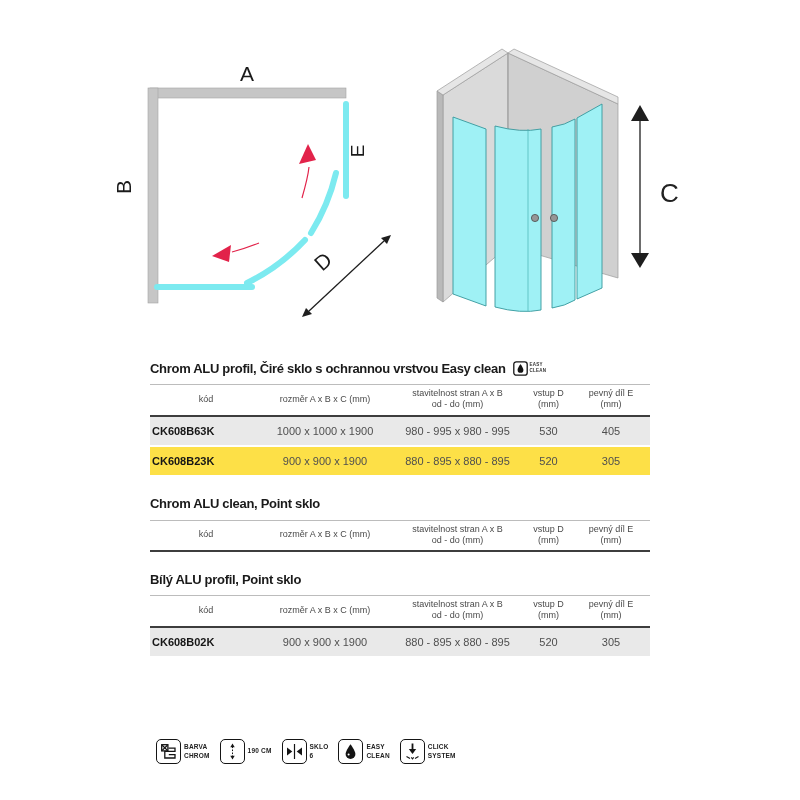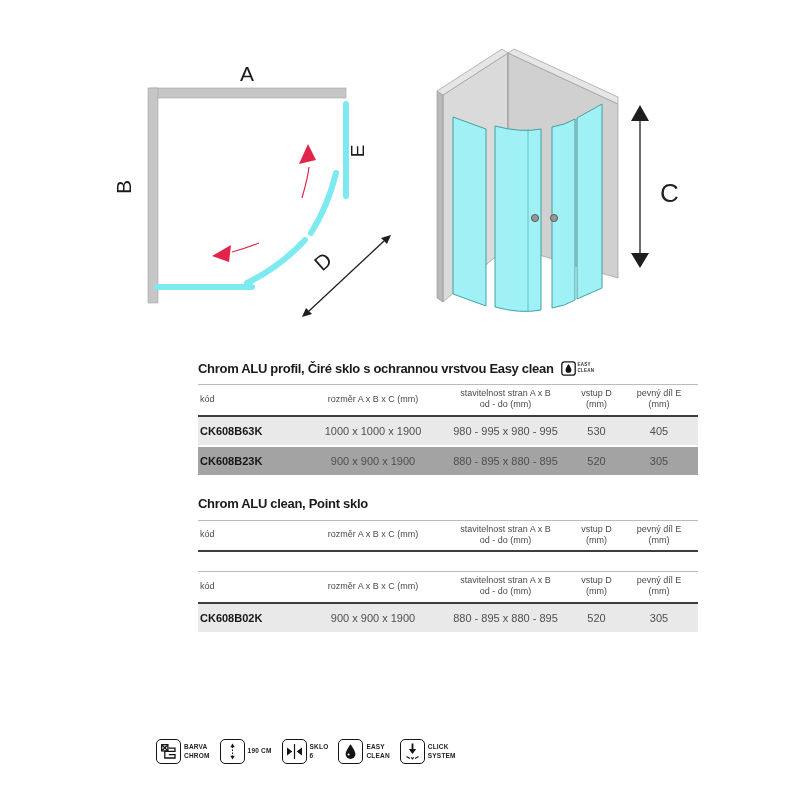--- a/index.html
+++ b/index.html
@@ -23,36 +23,36 @@
   .w-face  { fill:var(--wall-face);  stroke:#9b9b9b; stroke-width:0.7; }
   .w-face2 { fill:var(--wall-face2); stroke:#9b9b9b; stroke-width:0.7; }
   .w-edge  { fill:var(--wall-edge);  stroke:#9b9b9b; stroke-width:0.7; }
   .w-top   { fill:var(--wall-top);   stroke:#9b9b9b; stroke-width:0.7; }
   .w-line  { stroke:#a0a0a0; stroke-width:0.8; }
   .g-pane  { fill:var(--glass3d); stroke:var(--glass-edge); stroke-width:0.9; }
   .g-fold  { stroke:#49b2b6; stroke-width:0.7; }
   .knob    { fill:#969696; stroke:#4a4a4a; stroke-width:0.8; }
 
   #tables { position:absolute; left:150px; top:360px; width:500px; }
-  .product-table { margin-bottom:19px;margin-left:48px; }
+  .product-table { margin-bottom:19px; }
   .table-title-row { display:flex; align-items:center; gap:5px; margin-bottom:8px; height:16px; }
   .table-title { font-size:13px; font-weight:bold; color:var(--text-dark); letter-spacing:-0.3px; white-space:nowrap; }
   .easyclean-badge { display:inline-flex; align-items:center; gap:2px; margin-left:2px; }
   .easyclean-badge svg { display:block; }
   .badge-lines { font-size:4.5px; font-weight:bold; color:#333; line-height:1.25; letter-spacing:0.2px; }
 
   table.spec-table { border-collapse:collapse; width:500px; table-layout:fixed; }
   .spec-table thead th { border-top:1px solid var(--line-light); border-bottom:2px solid var(--line-dark);
       font-weight:normal; font-size:9px; color:var(--text-header); padding:3px 0 4px; vertical-align:middle; line-height:1.25; }
-  .spec-table th.col-0 { text-align:left; padding-left:2px; }
+  .spec-table th.col-0 { text-align:center; padding-left:2px; }
   .spec-table th:not(.col-0) { text-align:center; }
   .spec-table tbody td { font-size:11px; height:21px; border-bottom:2px solid #fff; color:var(--text-value); text-align:center; padding:8px; white-space:nowrap; }
   .spec-table td.code { text-align:left; padding-left:2px; font-weight:bold; color:#161616; }
   tr.row-shaded { background:var(--row-alt); }
-  tr.row-plain  { background:#a3a3a3; }
+  tr.row-plain  { background:#fde047; }
 
   #footer-icons { position:absolute; left:156px; top:739px; display:flex; gap:10px; align-items:center; }
   .footer-group { display:flex; gap:3px; align-items:center; }
   .icon-box { width:25px; height:25px; border:1.6px solid #151515; border-radius:5px;
       display:flex; align-items:center; justify-content:center; background:#fff; flex:0 0 auto; }
   .icon-label { font-size:6.5px; font-weight:bold; color:#222; line-height:1.25; letter-spacing:0.2px; }
 </style>
 </head>
 <body>
 
@@ -195,20 +195,23 @@
                 <div class="hline">pevný díl E</div>
                 <div class="hline">(mm)</div>
               </th>
             </tr>
           </thead>
           <tbody>
           </tbody>
         </table>
       </section>
       <section class="product-table">
+        <div class="table-title-row">
+          <div class="table-title">Bílý ALU profil, Point sklo</div>
+        </div>
         <table class="spec-table">
           <colgroup>
             <col style="width: 110px;">
             <col style="width: 130px;">
             <col style="width: 135px;">
             <col style="width: 47px;">
             <col style="width: 78px;">
           </colgroup>
           <thead>
             <tr class="header-row">

